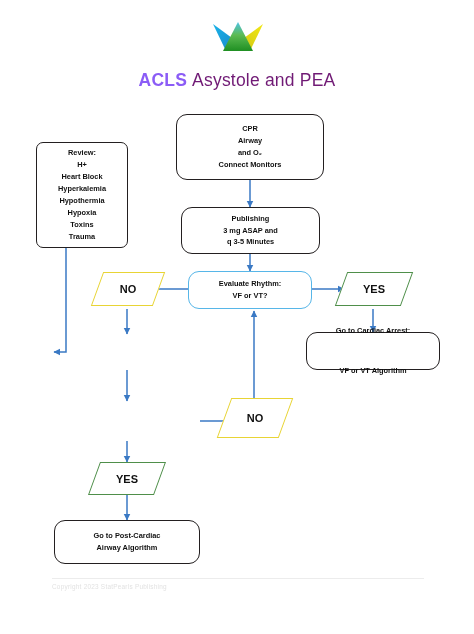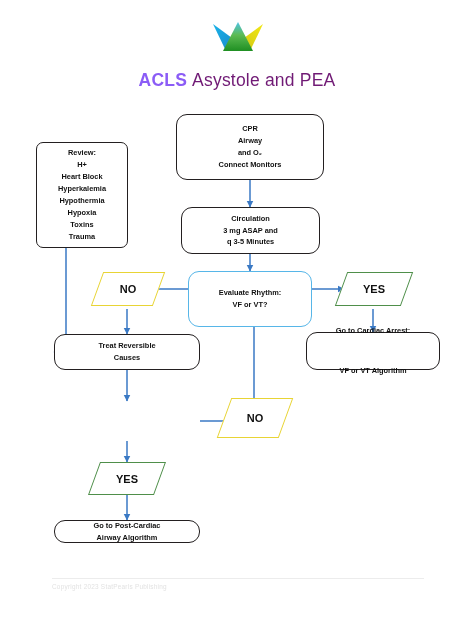--- a/index.html
+++ b/index.html
@@ -209,62 +209,58 @@
   </div>
 
   <div class="node rounded-black" style="left:176px; top:114px; width:148px; height:66px;">
     <span class="line">CPR</span>
     <span class="line">Airway</span>
     <span class="line">and O₂</span>
     <span class="line">Connect Monitors</span>
   </div>
 
   <div class="node rounded-black" style="left:181px; top:207px; width:139px; height:47px;">
-    <span class="line">Circulation</span>
+    <span class="line">Publishing</span>
     <span class="line">3 mg ASAP and</span>
     <span class="line">q 3-5 Minutes</span>
   </div>
 
-  <div class="node rounded-blue" style="left:188px; top:271px; width:124px; height:56px;">
+  <div class="node rounded-blue" style="left:188px; top:271px; width:124px; height:38px;">
     <span class="line">Evaluate Rhythm:</span>
     <span class="line">VF or VT?</span>
   </div>
 
   <div class="decision yellow" style="left:97px; top:272px; width:62px; height:34px;">
     <span class="shape"></span>
     <span class="txt">NO</span>
   </div>
 
   <div class="decision green" style="left:341px; top:272px; width:66px; height:34px;">
     <span class="shape"></span>
     <span class="txt">YES</span>
   </div>
 
-  <div class="node rounded-black" style="left:54px; top:334px; width:146px; height:36px;">
-    <span class="line">Treat Reversible</span>
-    <span class="line">Causes</span>
-  </div>
 
   <div class="node rounded-black" style="left:306px; top:332px; width:134px; height:38px;gap:28px;">
     <span class="line">Go to Cardiac Arrest:</span>
     <span class="line">VF or VT Algorithm</span>
   </div>
 
 
   <div class="decision yellow" style="left:224px; top:398px; width:62px; height:40px;">
     <span class="shape"></span>
     <span class="txt">NO</span>
   </div>
 
   <div class="decision green" style="left:94px; top:462px; width:66px; height:33px;">
     <span class="shape"></span>
     <span class="txt">YES</span>
   </div>
 
-  <div class="node rounded-black" style="left:54px; top:520px; width:146px; height:23px;">
+  <div class="node rounded-black" style="left:54px; top:520px; width:146px; height:44px;">
     <span class="line">Go to Post-Cardiac</span>
     <span class="line">Airway Algorithm</span>
   </div>
 
   <div id="footer-rule"></div>
   <div id="copyright">Copyright 2023 StatPearls Publishing</div>
 
 </div>
 
 </body></html>

